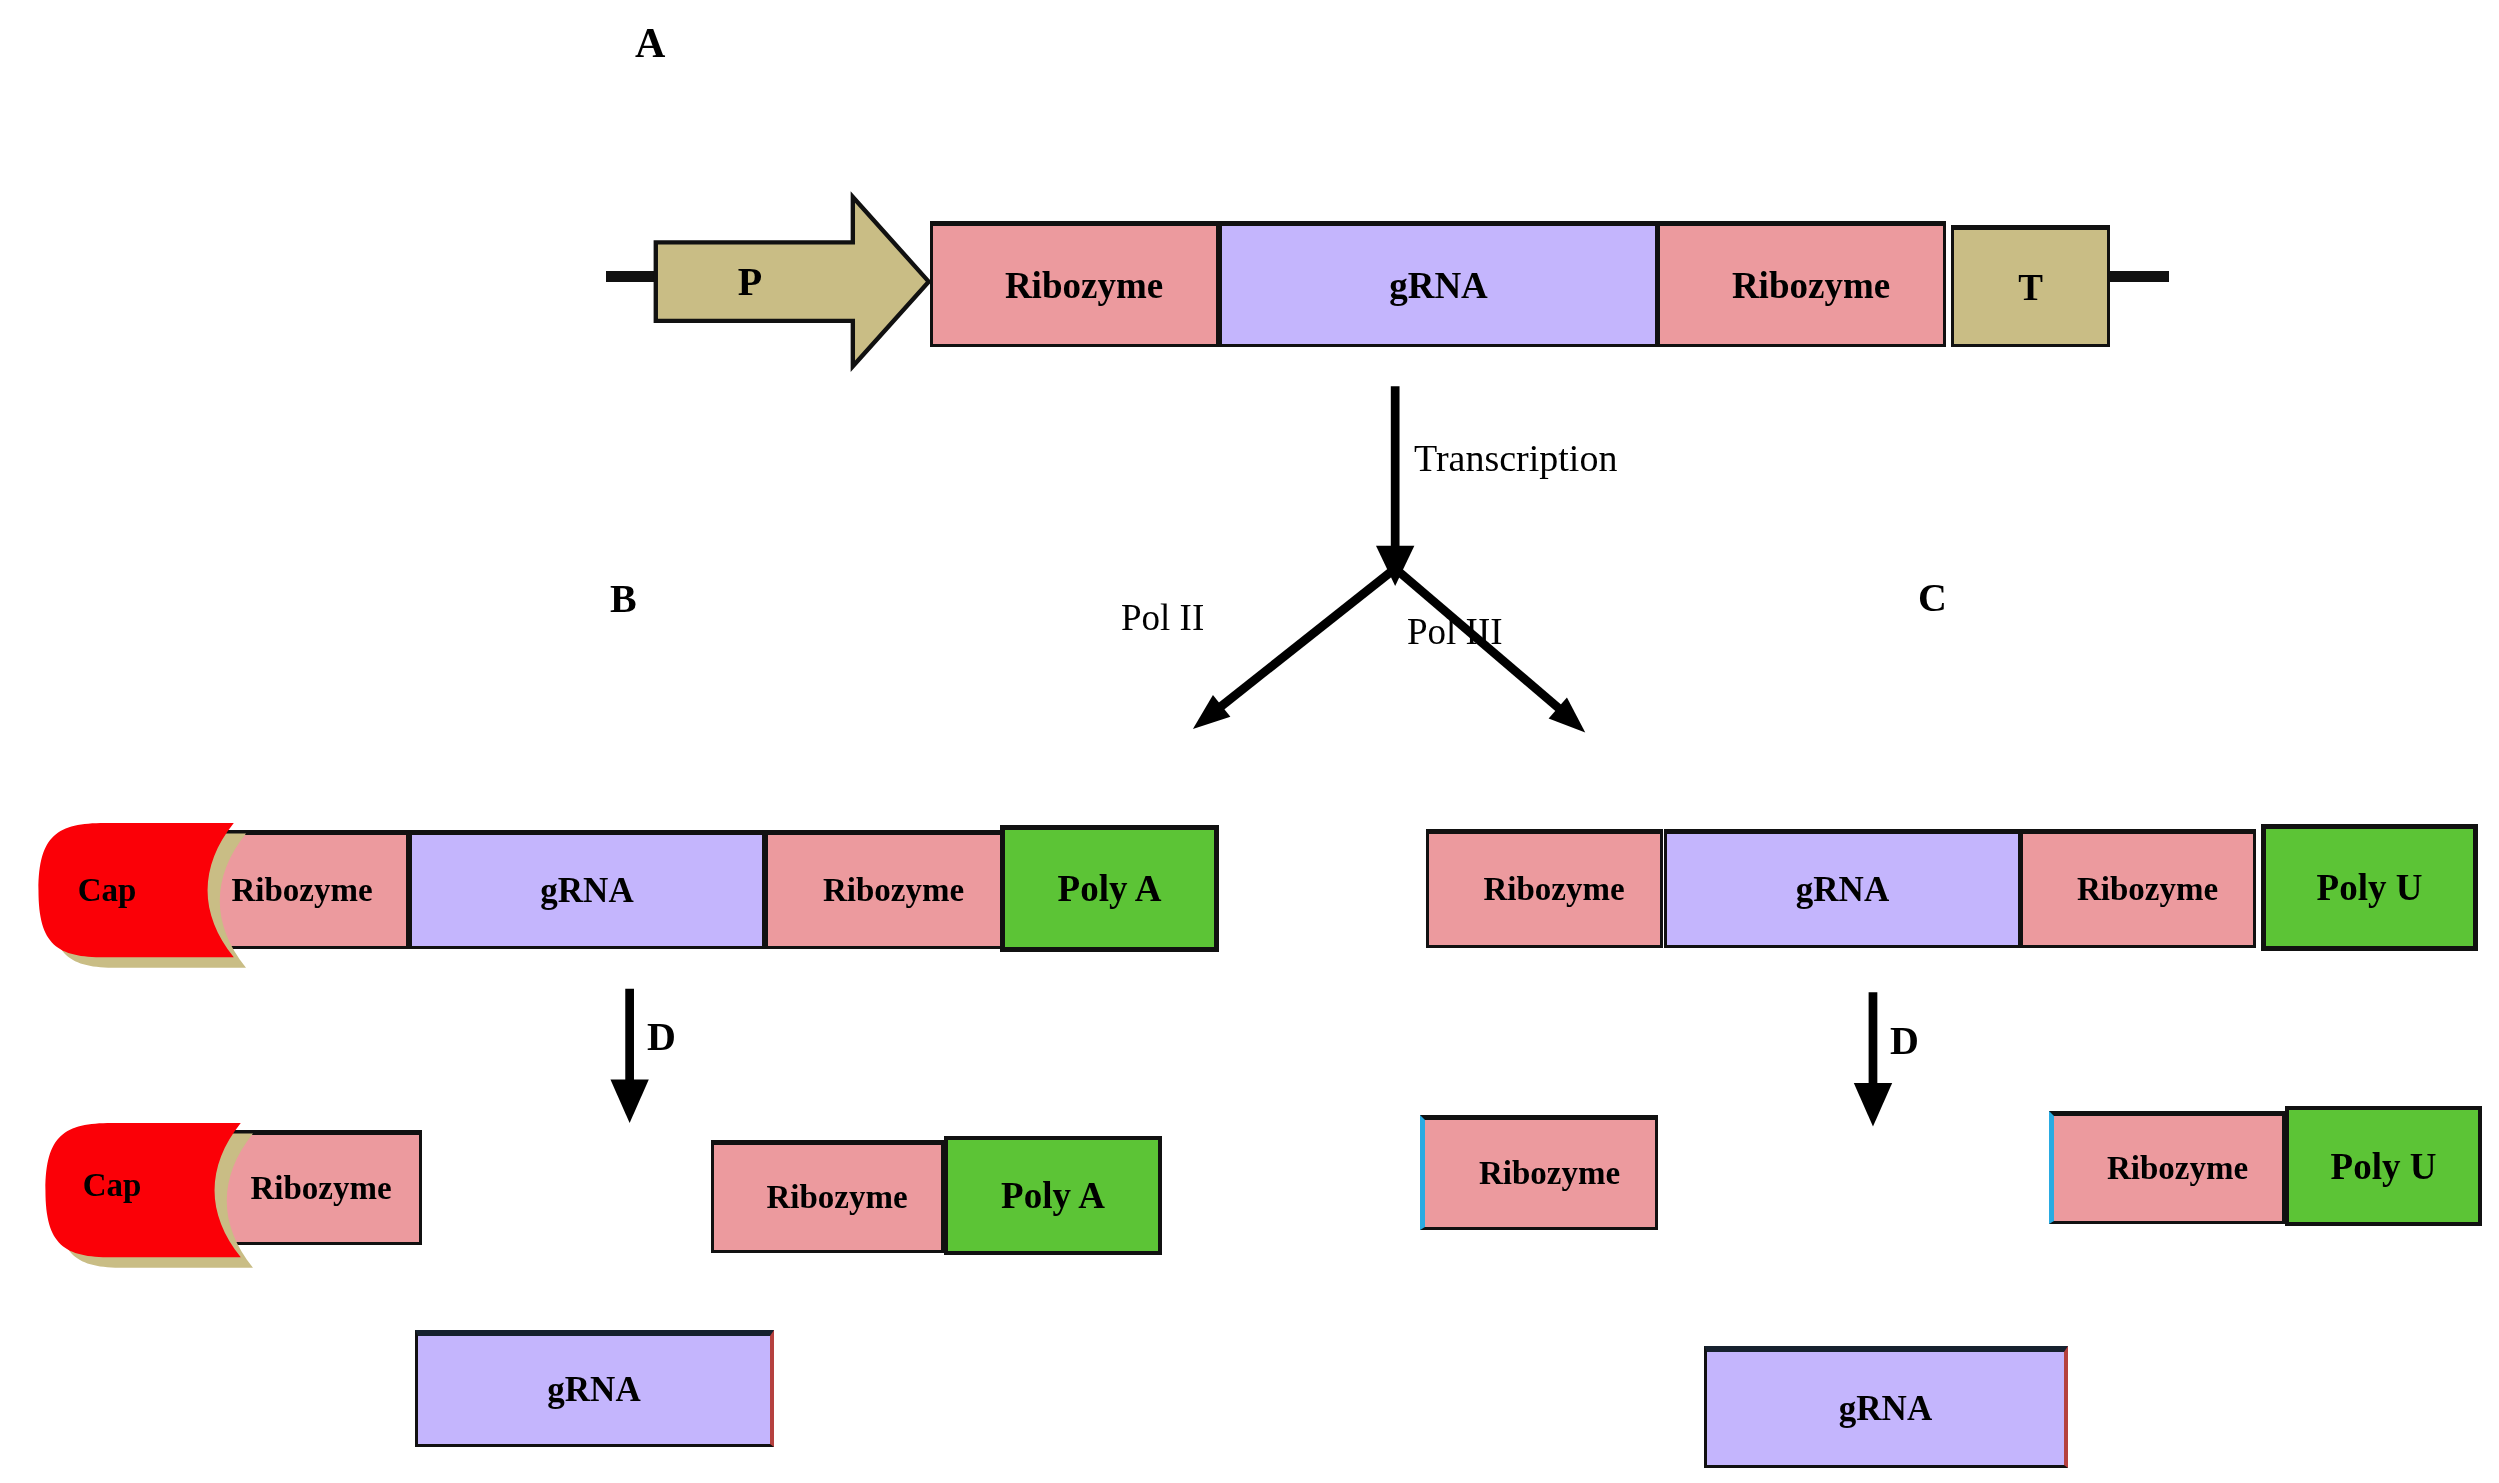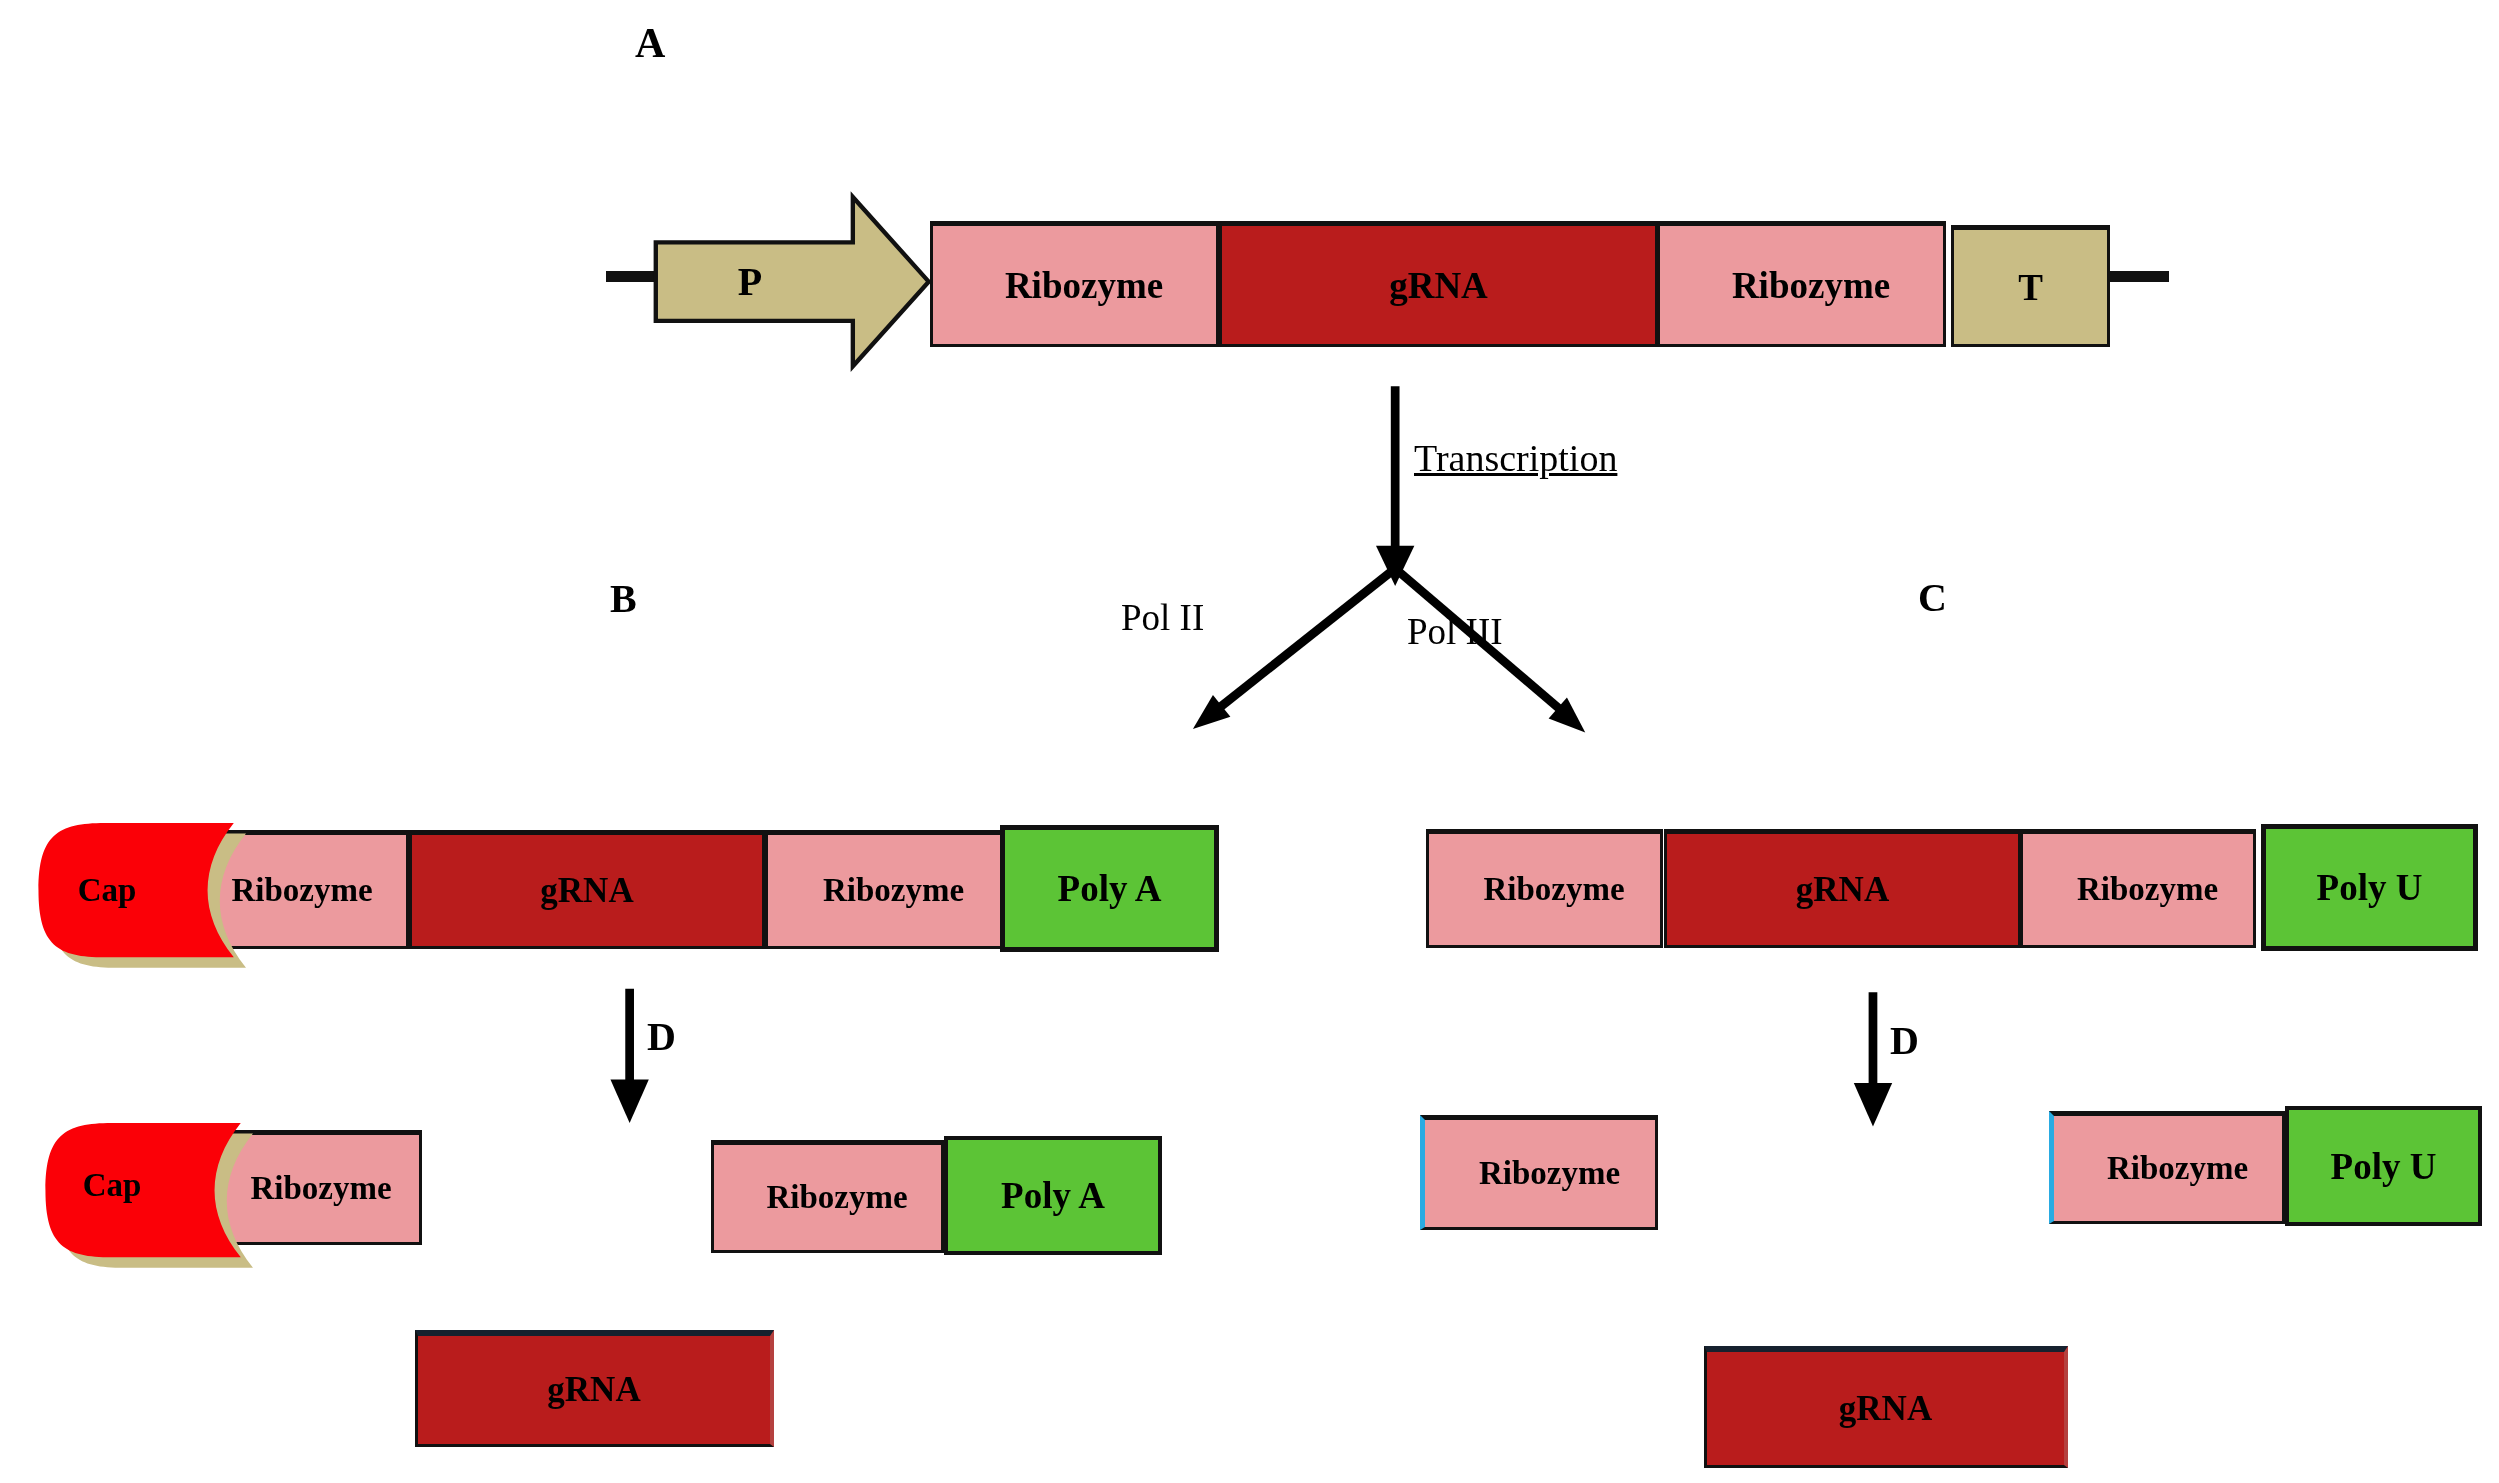--- a/index.html
+++ b/index.html
@@ -15,21 +15,21 @@
   .box{
     position:absolute;
     box-sizing:border-box;
     border:3.5px solid #111;
     border-top-width:5.2px;
     display:flex;align-items:center;justify-content:center;
     font-weight:bold;
     z-index:1;
   }
   .pink{background:#ec9a9e;padding-left:19px;}
-  .blue{background:#b91c1c;}
+  .blue{background:#c4b5fd;}
   .tan{background:#c9bd85;}
   .green{background:#5cc436;border-width:5.2px;}
   .f42{font-size:37px;}
   .f40{font-size:35px;}
   .f38{font-size:33px;}
   .f36{font-size:37px;}
   .dash{position:absolute;background:#111;height:11.3px;z-index:1;}
   .seclabel{position:absolute;font-weight:bold;font-size:42px;z-index:3;}
   .flow{position:absolute;font-size:38px;font-weight:normal;z-index:3;}
   .dlabel{position:absolute;font-weight:bold;font-size:40px;z-index:3;}
@@ -59,21 +59,21 @@
   </div>
   <div class="box pink f42" style="left:1657px;top:221px;width:289px;height:126px;">
     <span>Ribozyme</span>
   </div>
   <div class="box tan f42" style="left:1951px;top:225px;width:159px;height:122px;">
     <span>T</span>
   </div>
 
   <div class="abs" style="left:680px;top:251px;width:140px;height:61px;display:flex;align-items:center;justify-content:center;font-weight:bold;font-size:40px;z-index:3;">P</div>
 
-  <div class="flow" style="left:1414px;top:436px;text-decoration:underline;">Transcription</div>
+  <div class="flow" style="left:1414px;top:436px;">Transcription</div>
   <div class="flow" style="left:1121px;top:596px;font-size:37px;">Pol II</div>
   <div class="flow" style="left:1407px;top:610px;font-size:37px;">Pol III</div>
 
   <div class="box pink f38" style="left:176px;top:830px;width:233px;height:119px;">
     <span>Ribozyme</span>
   </div>
   <div class="box blue f40" style="left:409px;top:830px;width:356px;height:119px;">
     <span>gRNA</span>
   </div>
   <div class="box pink f38" style="left:765px;top:830px;width:238px;height:119px;">

